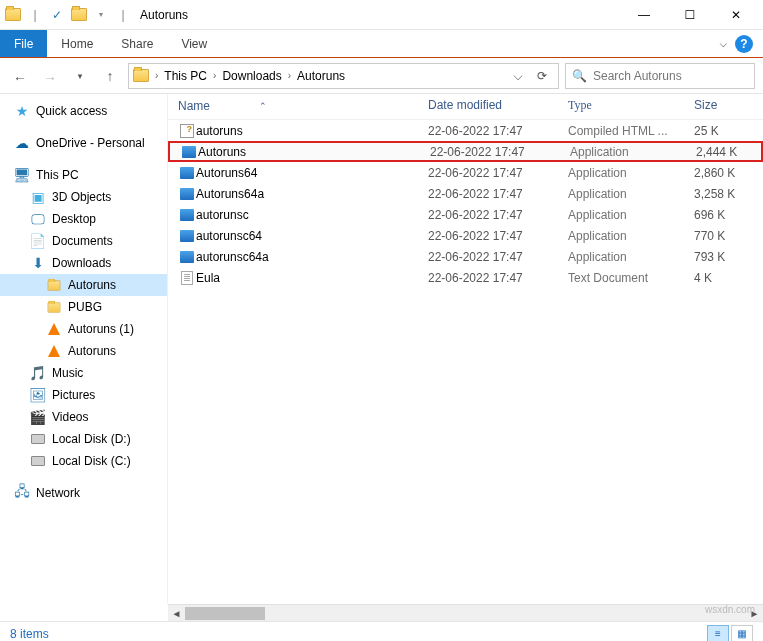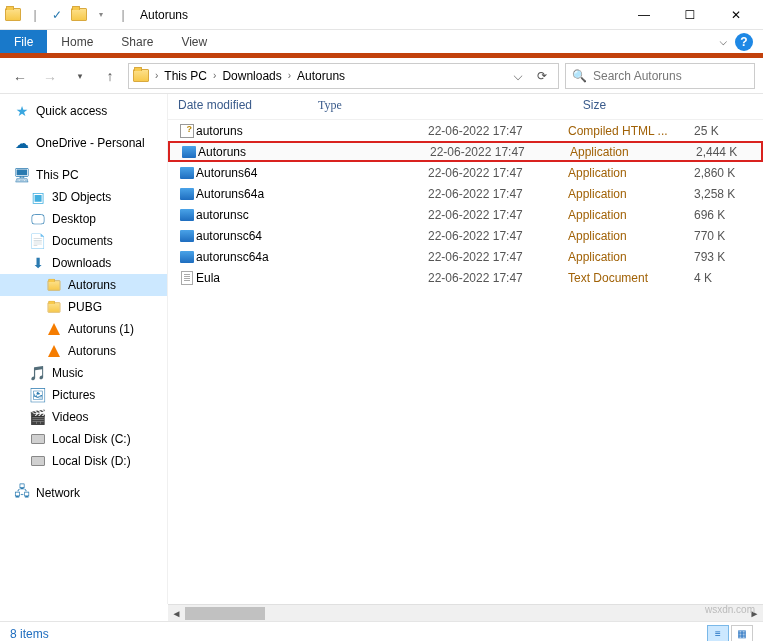--- a/index.html
+++ b/index.html
@@ -5,21 +5,21 @@
 * { box-sizing: border-box; margin: 0; padding: 0; }
 body { font-family: "Segoe UI", sans-serif; font-size: 12px; background: #fff; width: 763px; height: 641px; overflow: hidden; color: #000; }
 .titlebar { display: flex; align-items: center; height: 30px; padding: 0 4px; border-bottom: 1px solid #e5e5e5; }
 .titlebar .tb-icons { display: flex; gap: 4px; align-items: center; }
 .titlebar .tb-icon { width: 18px; height: 18px; display:flex;align-items:center;justify-content:center;}
 .folder-glyph { width:16px;height:13px;background:linear-gradient(#fde08a,#f7c94b);border:1px solid #d9a93e;border-radius:1px;position:relative;}
 .folder-glyph::before{content:"";position:absolute;top:-3px;left:0;width:6px;height:3px;background:#f7c94b;border:1px solid #d9a93e;border-bottom:none;border-radius:1px 1px 0 0;}
 .titlebar .title { margin-left:8px; font-size:12px; }
 .win-controls { margin-left:auto; display:flex; }
 .win-btn { width:46px;height:30px;display:flex;align-items:center;justify-content:center;font-size:12px;font-family:sans-serif;}
-.ribbon-tabs { display:flex;align-items:center;height:28px;border-bottom:5px solid #c2410c;text-align:center; }
+.ribbon-tabs { display:flex;align-items:center;height:28px;border-bottom:1px solid #c2410c;text-align:center; }
 .file-tab { background:#1979ca;color:#fff;padding:5px 14px;font-size:12px;height:100%;display:flex;align-items:center;}
 .tab { padding:5px 14px;font-size:12px;color:#444;}
 .ribbon-right{margin-left:auto;display:flex;align-items:center;gap:8px;padding-right:10px;}
 .help-circle{width:18px;height:18px;border-radius:50%;background:#1e88e5;color:#fff;display:flex;align-items:center;justify-content:center;font-weight:bold;font-size:12px;}
 .addrbar { display:flex;align-items:center;height:36px;padding:4px 8px;gap:6px;border-bottom:1px solid #e5e5e5;}
 .navbtn{width:24px;height:24px;display:flex;align-items:center;justify-content:center;color:#555;font-size:14px;}
 .addr-box{flex:1;display:flex;align-items:center;border:1px solid #ccc;height:26px;padding:0 4px;gap:6px;}
 .crumb{font-size:12px;color:#000;}
 .crumb-sep{color:#666;font-size:10px;}
 .addr-btn{width:24px;color:#555;text-align:center;}
@@ -30,28 +30,28 @@
 .nav-item.indent1{padding-left:30px;}
 .nav-item.indent2{padding-left:46px;}
 .nav-item.selected{background:#cce8ff;}
 .nav-glyph{width:16px;height:16px;display:flex;align-items:center;justify-content:center;font-size:14px;}
 .nav-sep{height:10px;}
 .content{flex:1;display:flex;flex-direction:column;}
 .cols{display:flex;padding:4px 6px 6px 10px;font-size:12px;color:#3a5b8b;border-bottom:1px solid #f0f0f0;}
 .col-name{width:250px;display:flex;align-items:center;gap:4px;}
 .col-date{width:140px;}
 .col-type{width:126px;font-family:Liberation Serif, serif;}
-.col-size{flex:1;text-align:center;padding-right:12px;}
+.col-size{flex:1;text-align:left;padding-right:12px;}
 .sort-arrow{font-size:9px;margin-left:45px;}
 .rows{flex:1;overflow:auto;}
 .row{display:flex;align-items:center;padding:2px 6px 2px 10px;font-size:12px;height:21px;}
 .row .ricon{width:18px;display:flex;align-items:center;justify-content:center;}
 .row .rname{width:232px;}
 .row .rdate{width:140px;color:#555;}
-.row .rtype{width:126px;color:#a16207;}
+.row .rtype{width:126px;color:#737373;}
 .row .rsize{flex:1;padding-right:12px;color:#555;}
 .row.highlighted{border:2px solid #d9221f;background:#fafafa;}
 .mini-app{width:14px;height:12px;background:linear-gradient(#4aa3e8,#1e6dbf);border-radius:1px;display:inline-block;}
 .mini-chm{width:14px;height:14px;border:1px solid #999;background:#fff;position:relative;display:inline-block;}
 .mini-chm::after{content:"?";position:absolute;top:-1px;right:1px;font-size:9px;color:#b8860b;font-weight:bold;}
 .mini-txt{width:12px;height:14px;border:1px solid #aaa;background:#fff;display:inline-block;position:relative;}
 .mini-txt::before{content:"";position:absolute;top:2px;left:2px;right:2px;height:1px;background:#aaa;box-shadow:0 2px 0 #aaa,0 4px 0 #aaa,0 6px 0 #aaa;}
 .mini-vlc{width:0;height:0;border-left:6px solid transparent;border-right:6px solid transparent;border-bottom:12px solid #f57c00;display:inline-block;}
 .mini-drive{width:14px;height:10px;background:#d0d0d0;border:1px solid #888;border-radius:1px;display:inline-block;}
 .scrollbar-h{display:flex;align-items:center;height:17px;background:#f0f0f0;border-top:1px solid #e0e0e0;margin-left:168px;}
@@ -191,37 +191,41 @@
         <span>Pictures</span>
       </div>
     <div class="nav-item indent1">
         <span class="nav-glyph" style="color:#2a7ab0;">🎬</span>
         <span>Videos</span>
       </div>
     <div class="nav-item indent1">
         <span class="nav-glyph">
           <span class="mini-drive"></span>
         </span>
+        <span>Local Disk (D:)</span>
+      </div>
+    <div class="nav-item indent1">
+        <span class="nav-glyph">
+          <span class="mini-drive"></span>
+        </span>
         <span>Local Disk (C:)</span>
-      </div>
-    <div class="nav-item indent1">
-        <span class="nav-glyph">
-          <span class="mini-drive"></span>
-        </span>
-        <span>Local Disk (D:)</span>
       </div>
     <div class="nav-sep"></div>
     <div class="nav-item">
         <span class="nav-glyph" style="color:#2a7ab0;">🖧</span>
         <span>Network</span>
       </div>
   </div>
 
   <div class="content">
     <div class="cols">
+      <div class="col-name">
+          <span>Name</span>
+          <span class="sort-arrow">⌃</span>
+        </div>
       <div class="col-date">Date modified</div>
       <div class="col-type">Type</div>
       <div class="col-size">Size</div>
     </div>
     <div class="rows" id="rows">
         <div class="row">
           <div class="ricon">
             <span class="mini-chm"></span>
           </div>
           <div class="rname">autoruns</div>

